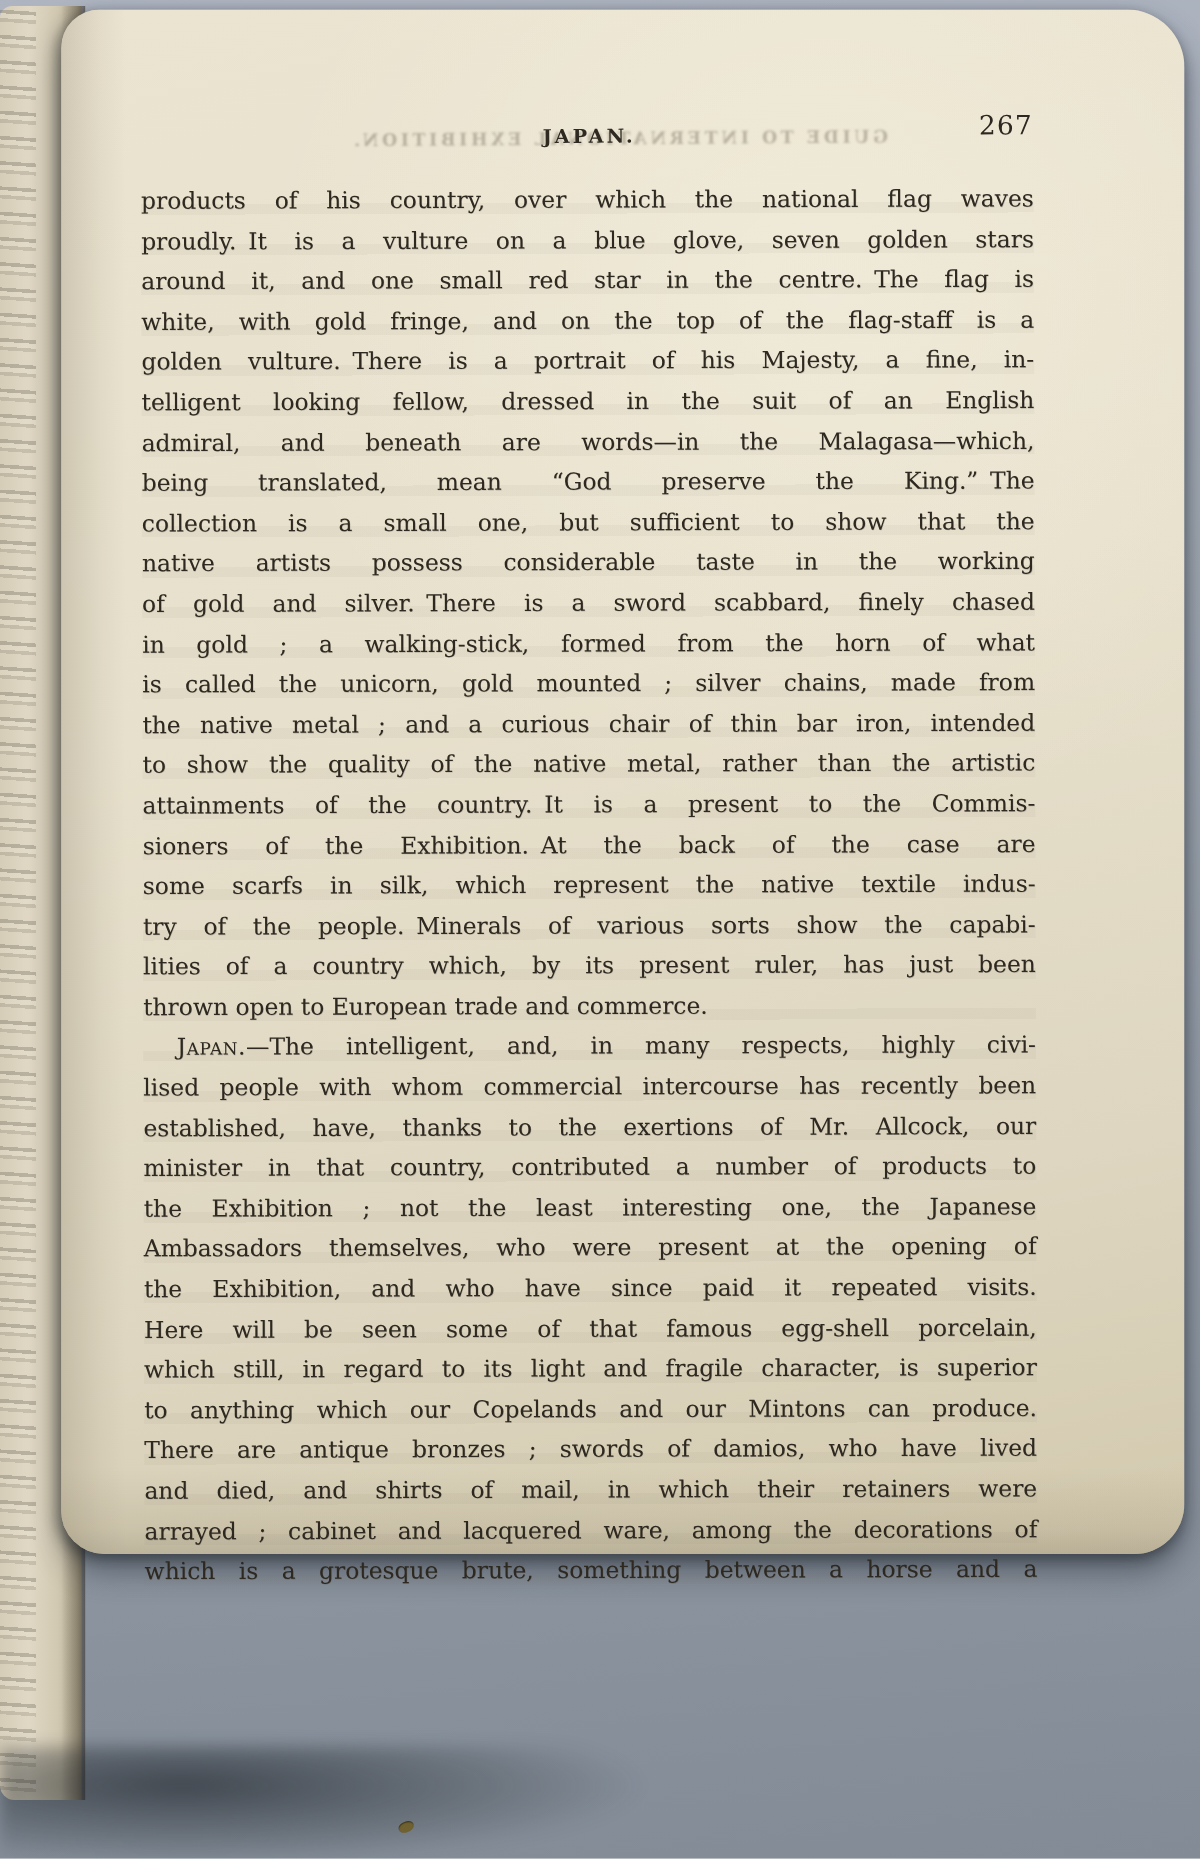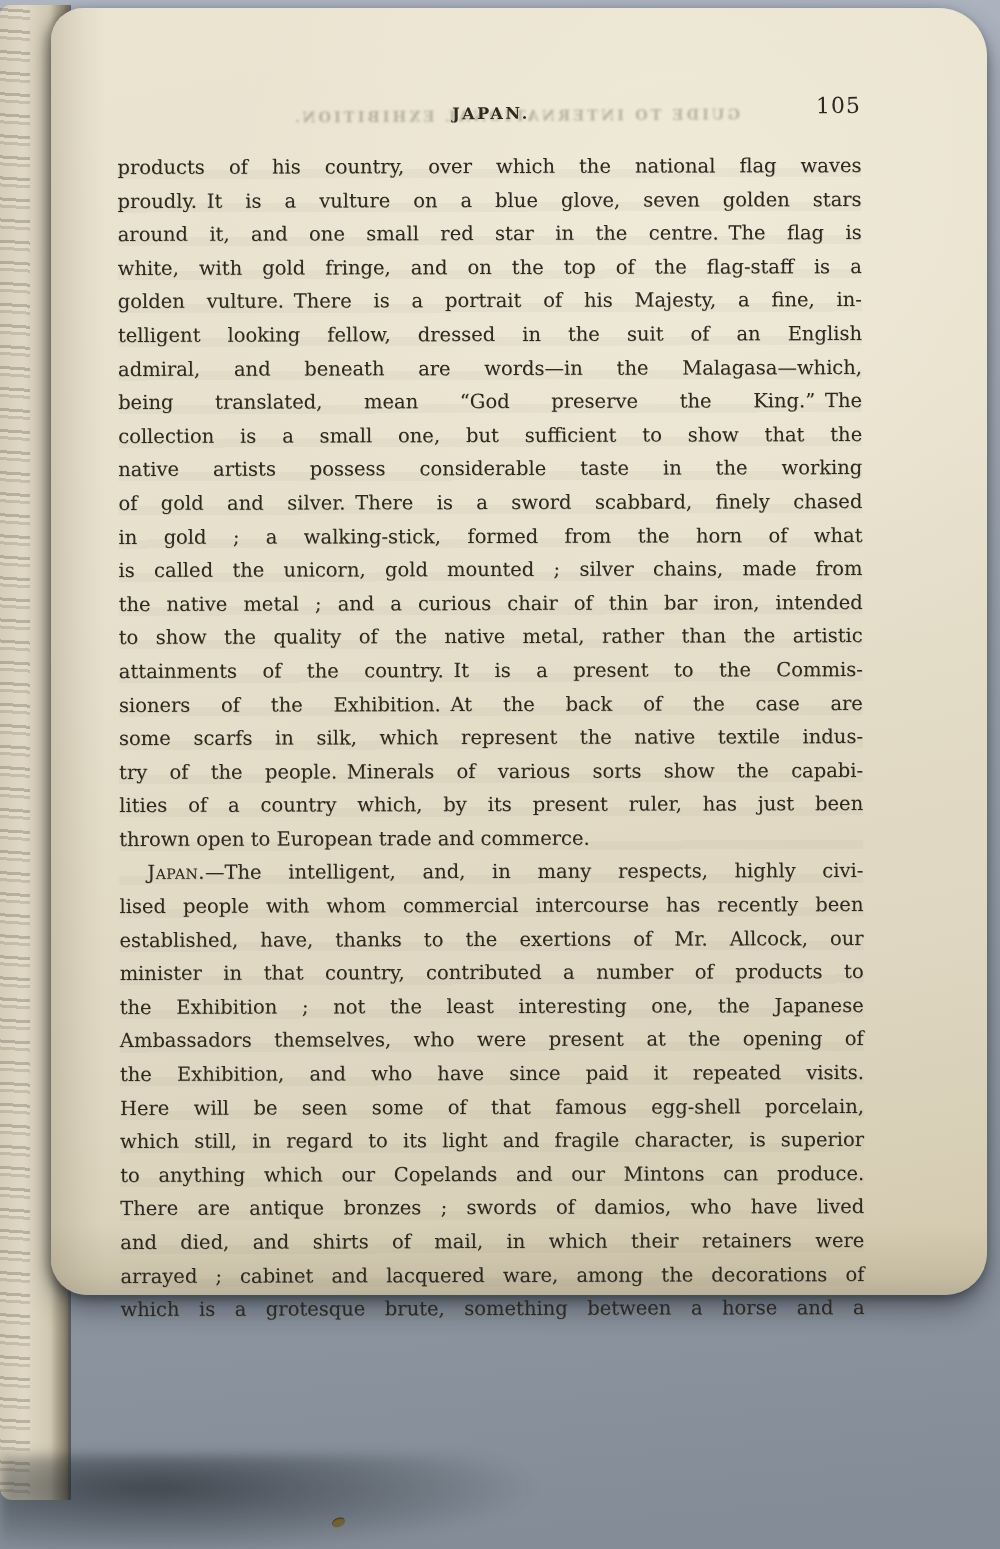--- a/index.html
+++ b/index.html
@@ -74,21 +74,21 @@
 
 <div class="scene">
   <div class="book-edge">
     <div class="edge-stripes"></div>
   </div>
   <div class="page-shadow"></div>
   <div class="page">
     <div class="ghost-header">GUIDE TO INTERNATIONAL EXHIBITION.</div>
     <div class="header">
       <span class="running-title">JAPAN.</span>
-      <span class="page-number">105</span>
+      <span class="page-number">267</span>
     </div>
     <div class="text-block">
         <div class="para">
           <div class="line">products of his country, over which the national flag waves</div>
           <div class="line">proudly. It is a vulture on a blue glove, seven golden stars</div>
           <div class="line">around it, and one small red star in the centre. The flag is</div>
           <div class="line">white, with gold fringe, and on the top of the flag-staff is a</div>
           <div class="line">golden vulture. There is a portrait of his Majesty, a fine, in-</div>
           <div class="line">telligent looking fellow, dressed in the suit of an English</div>
           <div class="line">admiral, and beneath are words—in the Malagasa—which,</div>

